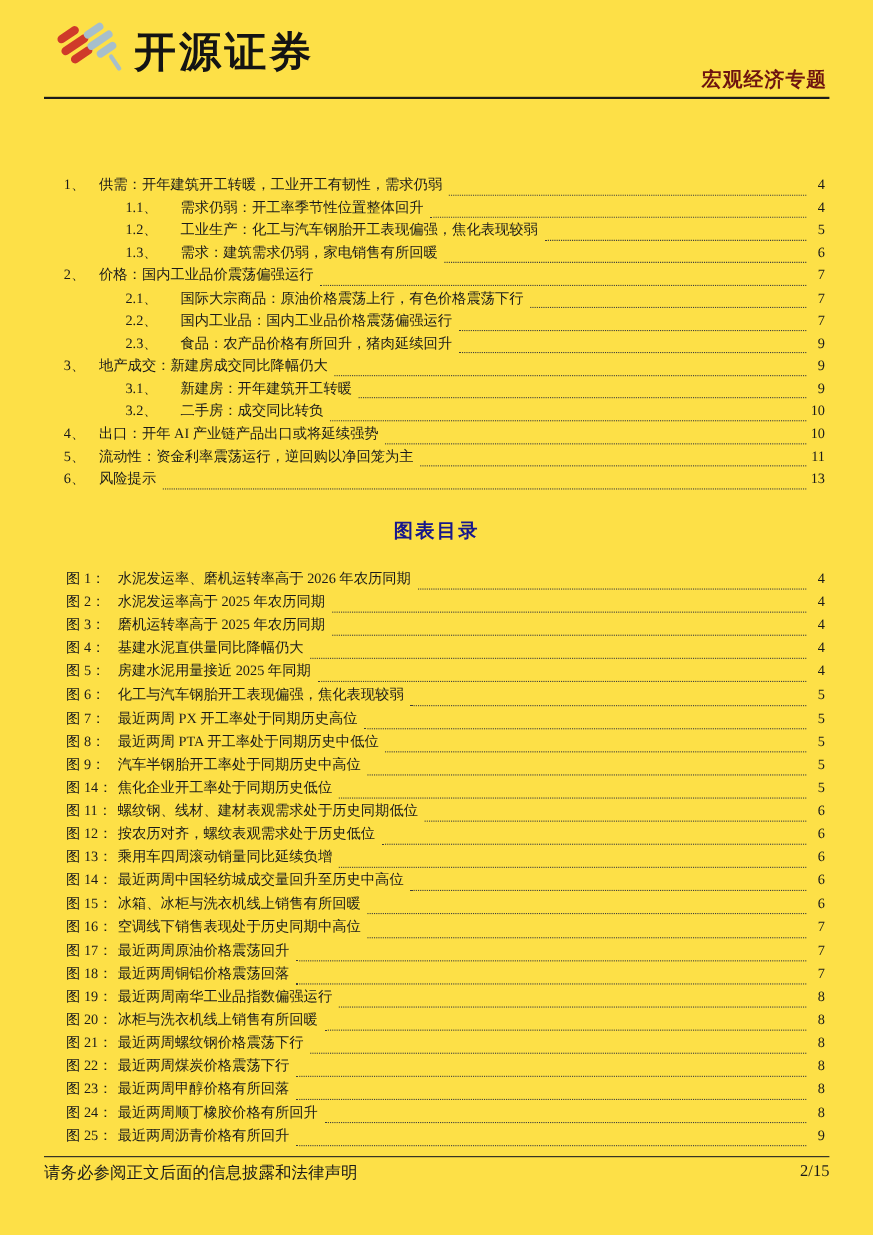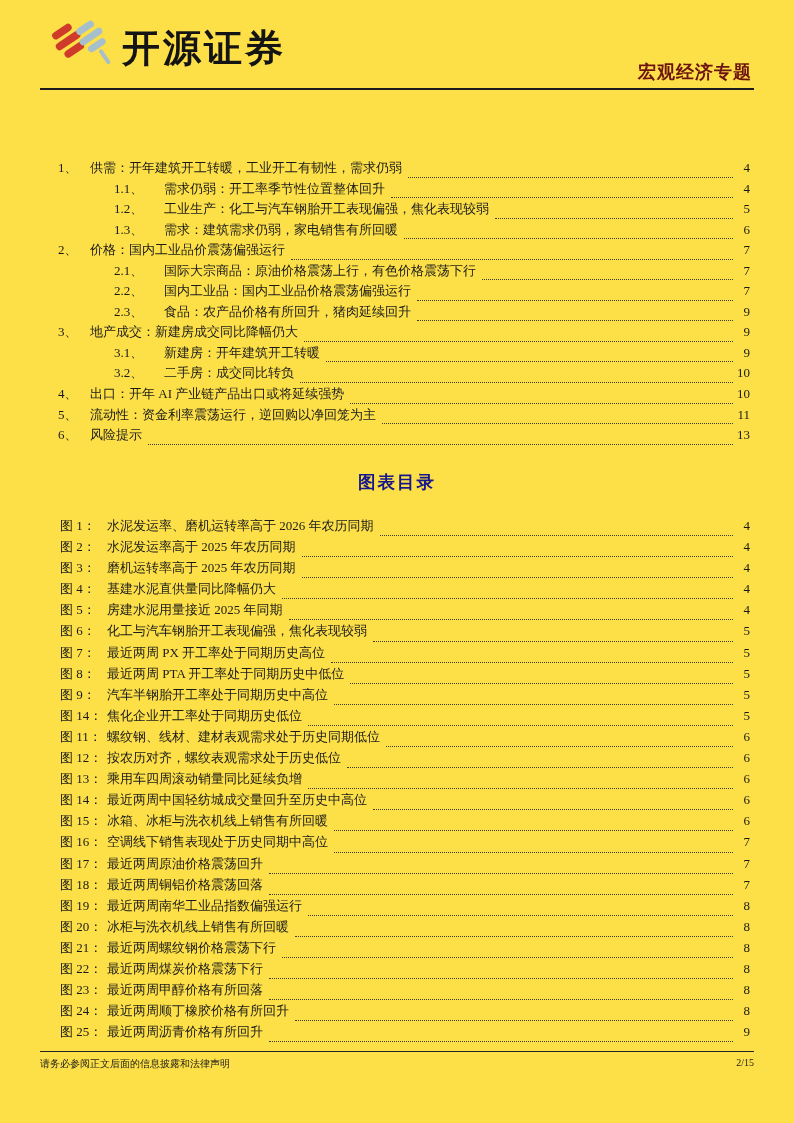--- a/index.html
+++ b/index.html
@@ -37,21 +37,21 @@
   #toc-list .row.lvl1 { padding-left:32px; }
   #toc-list .row.lvl1 .num { width:50px;margin-left:24px; }
   #fig-list .row .num { width:47px; }
   .txt { flex:none; white-space:nowrap; }
   .dots { flex:1; align-self:flex-end;
           border-bottom:1.8px dotted #3c3c3c; margin:0 2px 4px 6px; }
   .pg { flex:none; min-width:15px; text-align:right; }
   
   .footer { position:absolute; left:40px; right:40px; top:1051px;
             border-top:1.6px solid #222; padding-top:5px;
-            display:flex; justify-content:space-between; font-size:10px; }
+            display:flex; justify-content:space-between; font-size:15px; }
 </style>
 </head>
 <body>
 
 <div class="page">
 
   <div class="header">
     <div class="logo">
       <svg class="logo-mark" viewBox="0 0 64 60" aria-hidden="true">
         <g fill="#cf3a2a" transform="rotate(-34 19 27)">

